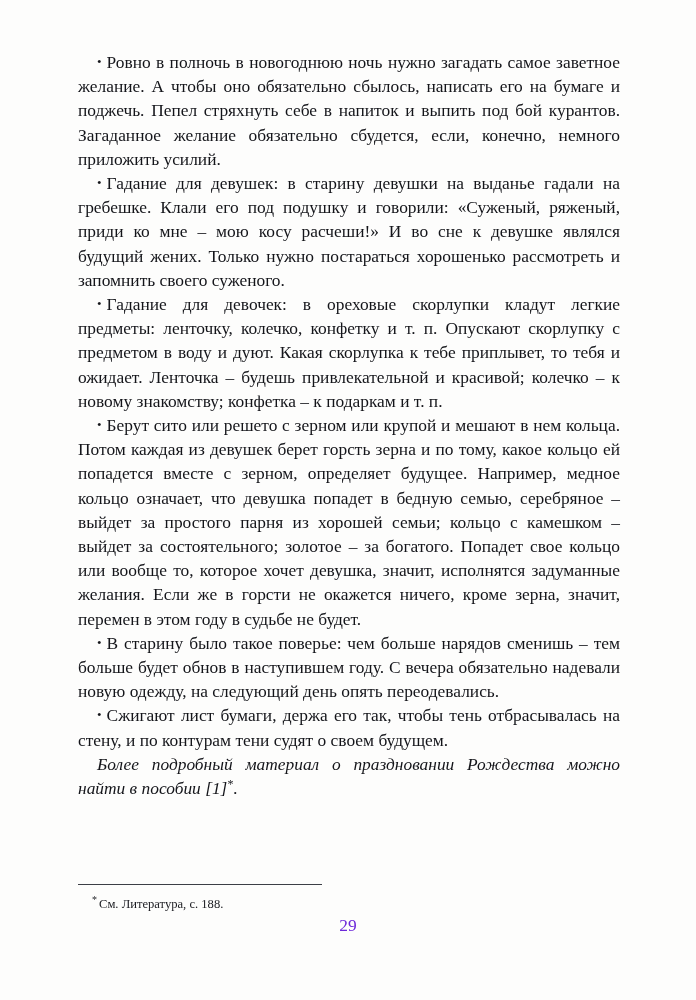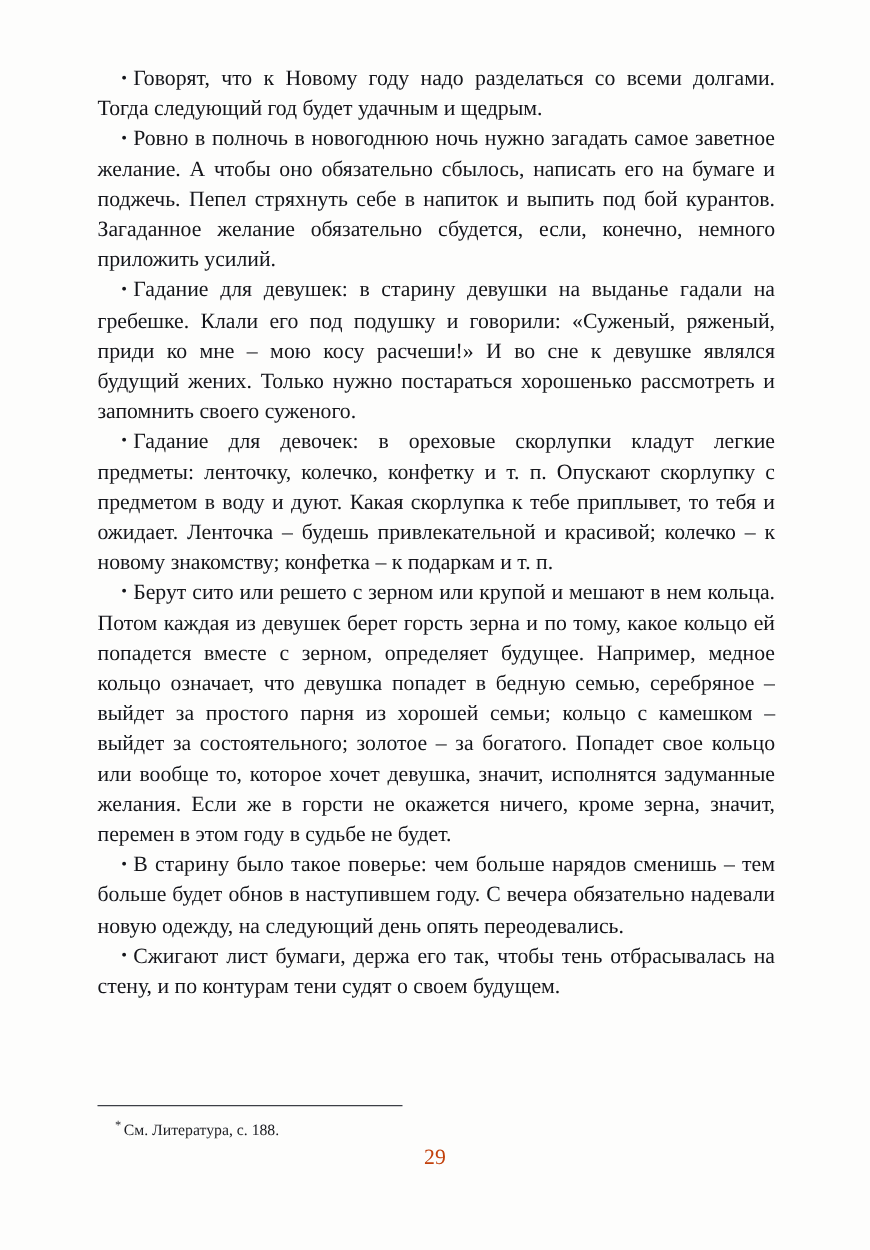--- a/index.html
+++ b/index.html
@@ -96,33 +96,30 @@
   }
 
   #page-number {
     position: absolute;
     left: 0;
     right: 0;
     top: 914px;
     text-align: center;
     font-size: 17.4px;
     line-height: 22px;
-    color: #c2410c;
+    color: #6d28d9;
   }
 </style>
 </head>
 <body>
 
 <div id="page">
 
   <div id="textblock">
 
-    <p class="para">
-      <span class="bullet">•</span><span>Говорят, что к Новому году надо разделаться со всеми долгами. Тогда следующий год будет удачным и щедрым.</span>
-    </p>
 
     <p class="para">
       <span class="bullet">•</span><span>Ровно в полночь в новогоднюю ночь нужно загадать самое заветное желание. А чтобы оно обязательно сбылось, написать его на бумаге и поджечь. Пепел стряхнуть себе в напиток и выпить под бой курантов. Загаданное желание обязательно сбудется, если, конечно, немного приложить усилий.</span>
     </p>
 
     <p class="para">
       <span class="bullet">•</span><span>Гадание для девушек: в старину девушки на выданье гадали на гребешке. Клали его под подушку и говорили: «Суженый, ряженый, приди ко мне – мою косу расчеши!» И во сне к девушке являлся будущий жених. Только нужно постараться хорошенько рассмотреть и запомнить своего суженого.</span>
     </p>
 
     <p class="para">
@@ -134,20 +131,23 @@
     </p>
 
     <p class="para">
       <span class="bullet">•</span><span>В старину было такое поверье: чем больше нарядов сменишь – тем больше будет обнов в наступившем году. С вечера обязательно надевали новую одежду, на следующий день опять переодевались.</span>
     </p>
 
     <p class="para">
       <span class="bullet">•</span><span>Сжигают лист бумаги, держа его так, чтобы тень отбрасывалась на стену, и по контурам тени судят о своем будущем.</span>
     </p>
 
+    <p class="closing">
+      <span>Более подробный материал о праздновании Рождества можно найти в пособии [1]</span><span class="fnmark">*</span><span>.</span>
+    </p>
 
   </div>
 
   <div id="footnote-rule"></div>
 
   <p id="footnote">
     <span class="fnmark">*</span><span>См. Литература, с. 188.</span>
   </p>
 
   <div id="page-number">29</div>

